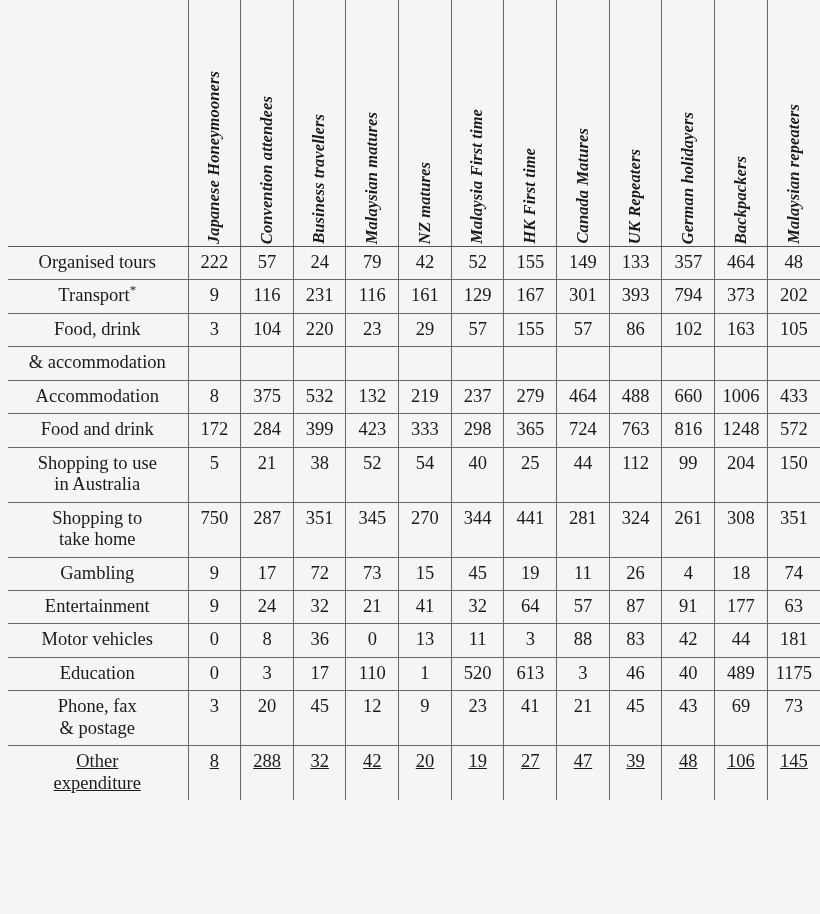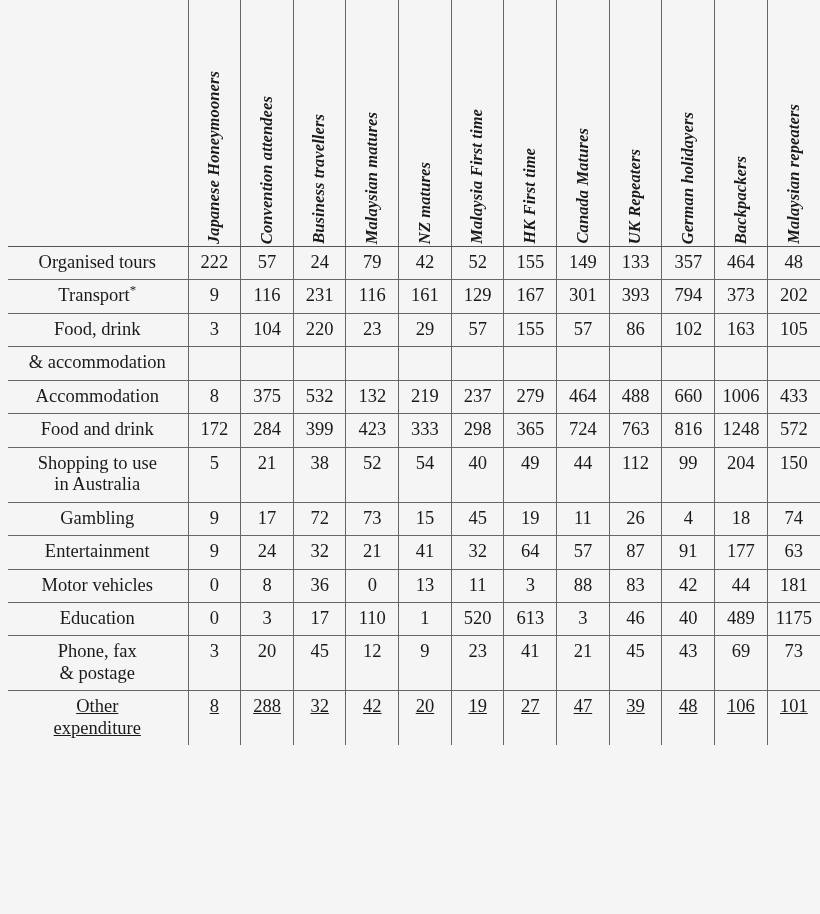--- a/index.html
+++ b/index.html
@@ -283,26 +283,42 @@
         </tr>
         <tr class="tall">
           <td class="rlabel">Shopping to use
 in Australia</td>
           <td class="val">5</td>
           <td class="val">21</td>
           <td class="val">38</td>
           <td class="val">52</td>
           <td class="val">54</td>
           <td class="val">40</td>
-          <td class="val">49</td>
+          <td class="val">25</td>
           <td class="val">44</td>
           <td class="val">112</td>
           <td class="val">99</td>
           <td class="val">204</td>
           <td class="val">150</td>
+        </tr>
+        <tr class="tall">
+          <td class="rlabel">Shopping to
+take home</td>
+          <td class="val">750</td>
+          <td class="val">287</td>
+          <td class="val">351</td>
+          <td class="val">345</td>
+          <td class="val">270</td>
+          <td class="val">344</td>
+          <td class="val">441</td>
+          <td class="val">281</td>
+          <td class="val">324</td>
+          <td class="val">261</td>
+          <td class="val">308</td>
+          <td class="val">351</td>
         </tr>
         <tr>
           <td class="rlabel">Gambling</td>
           <td class="val">9</td>
           <td class="val">17</td>
           <td class="val">72</td>
           <td class="val">73</td>
           <td class="val">15</td>
           <td class="val">45</td>
           <td class="val">19</td>
@@ -380,17 +396,17 @@
           <td class="val">288</td>
           <td class="val">32</td>
           <td class="val">42</td>
           <td class="val">20</td>
           <td class="val">19</td>
           <td class="val">27</td>
           <td class="val">47</td>
           <td class="val">39</td>
           <td class="val">48</td>
           <td class="val">106</td>
-          <td class="val">101</td>
+          <td class="val">145</td>
         </tr>
       </tbody>
   </table>
 </div>
 
 </body></html>

